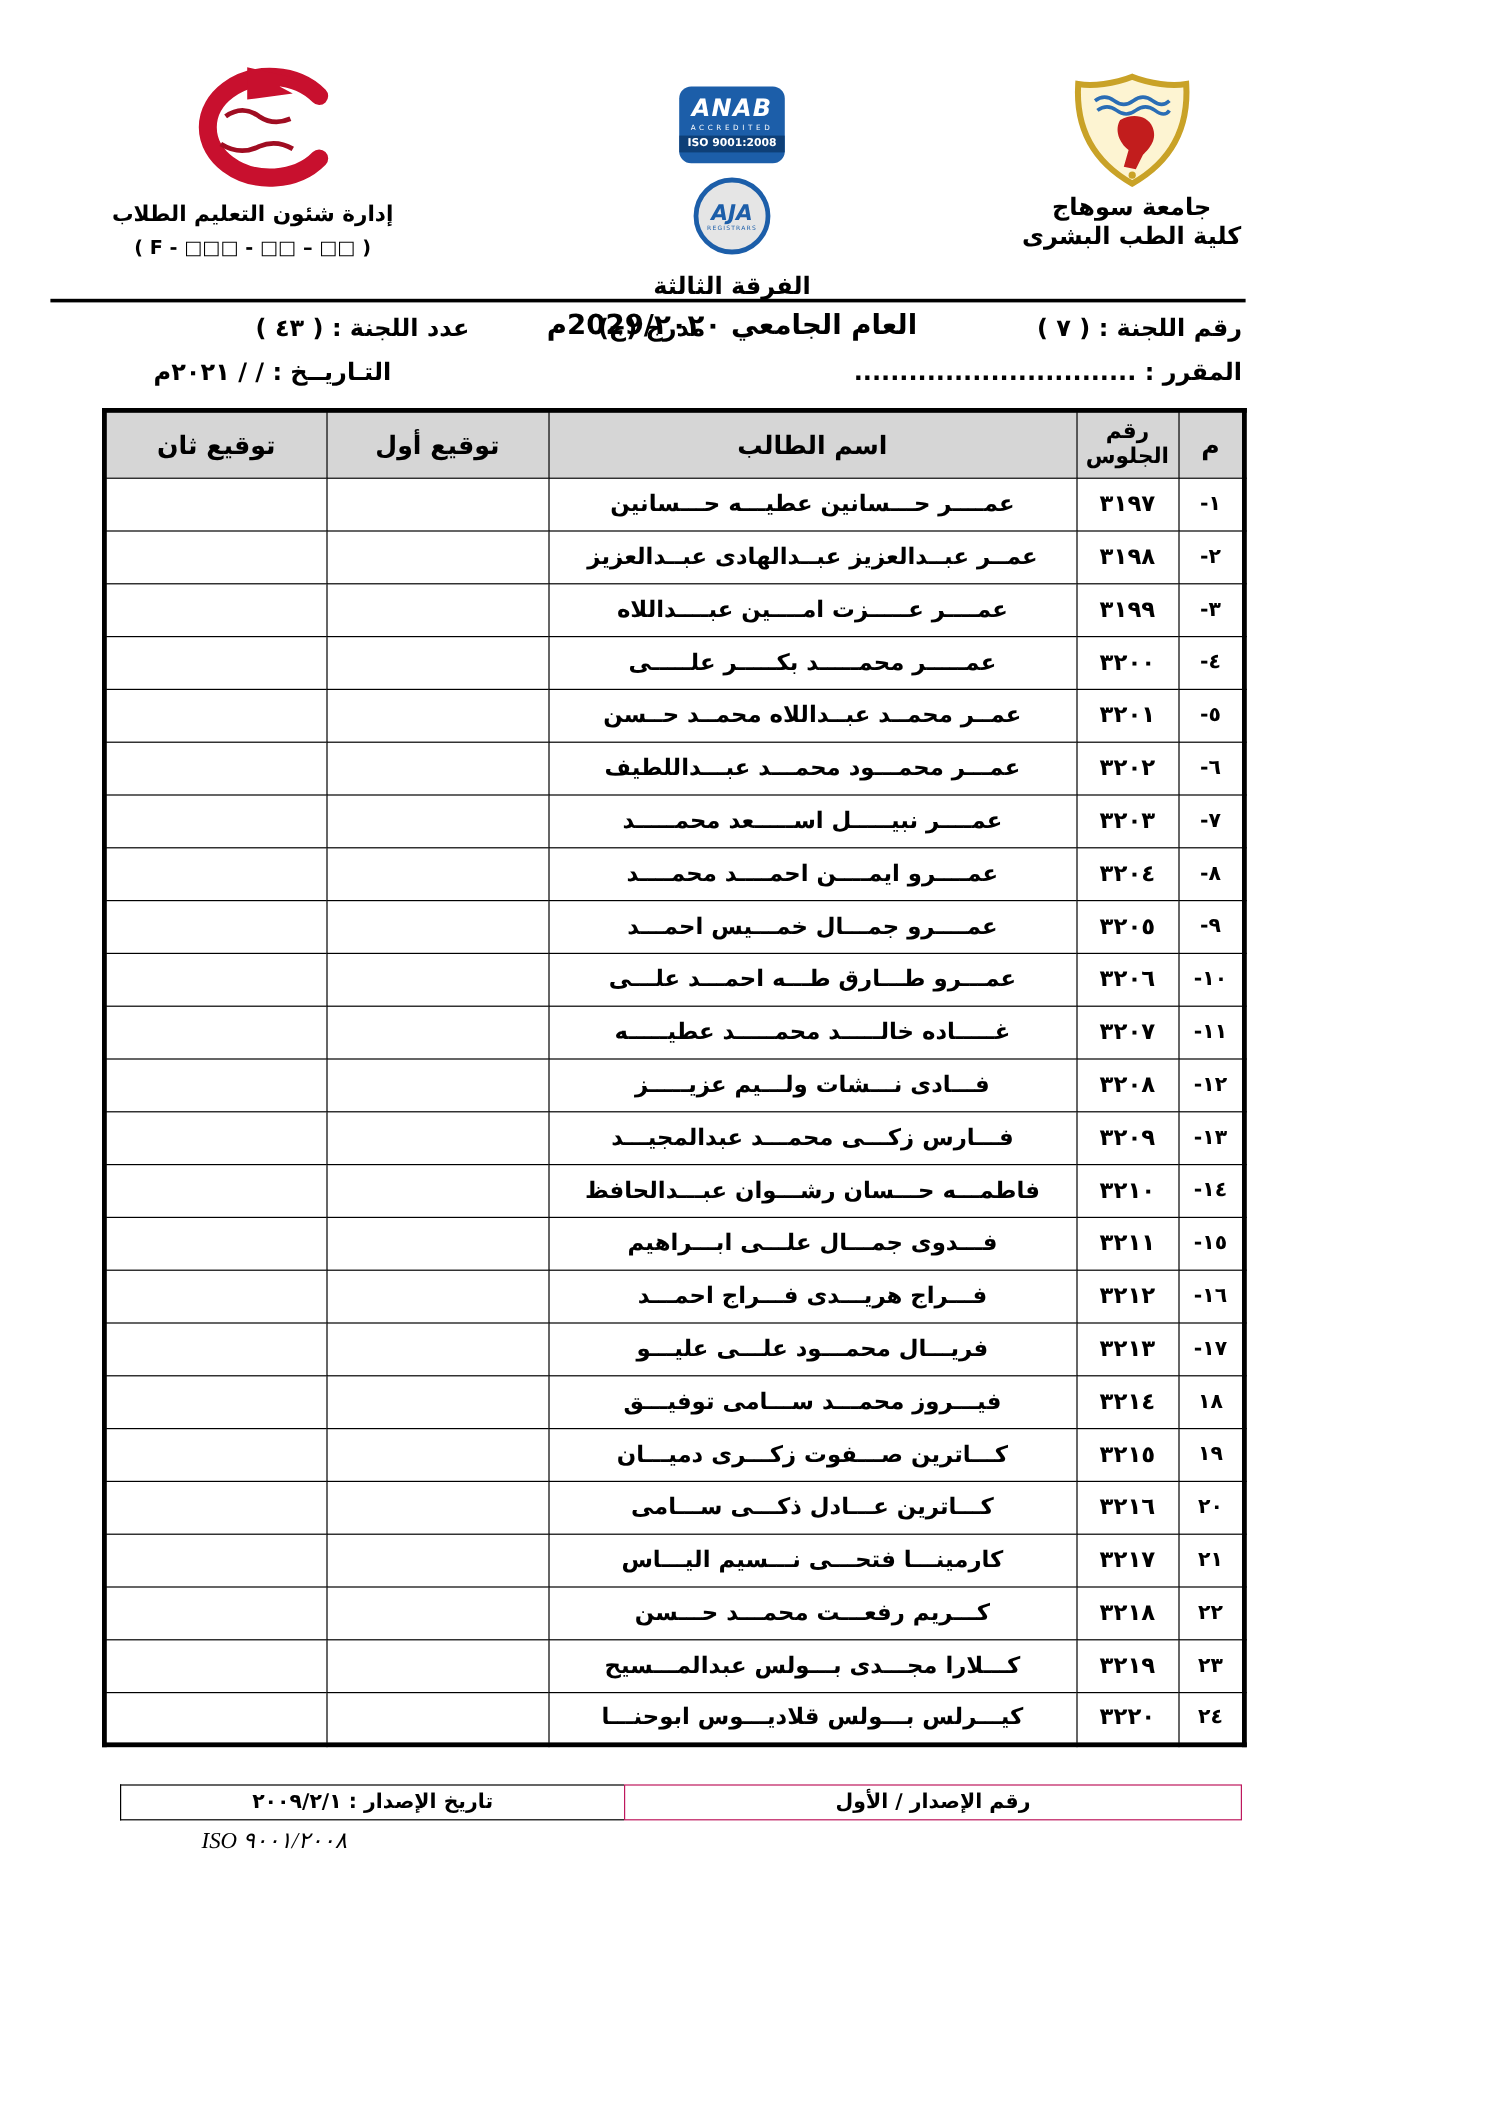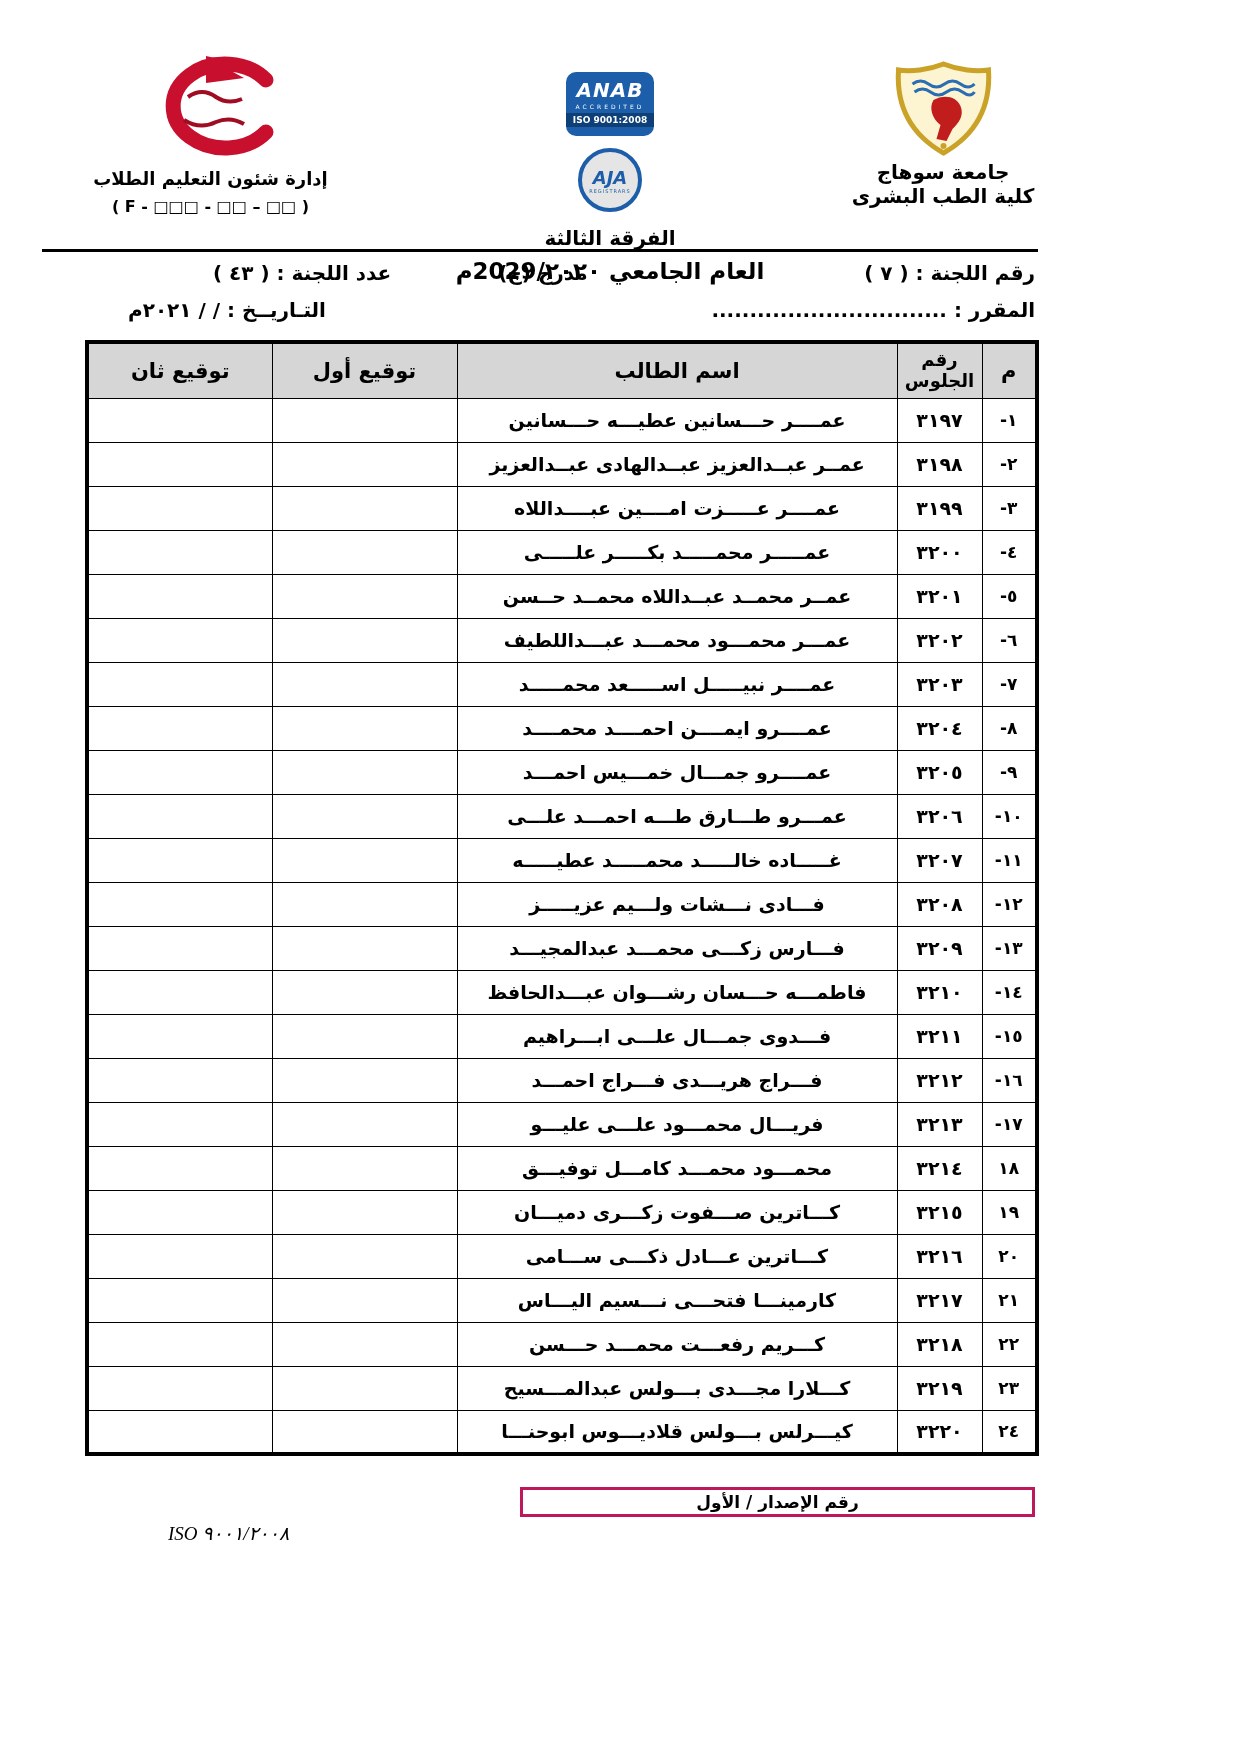--- a/index.html
+++ b/index.html
@@ -52,21 +52,21 @@
   th.h-seat { font-size:18px; line-height:1.15; }
   th.h-name, th.h-sig { font-size:21px; }
   .roster tbody td { height:44px; vertical-align:middle; }
   td.c-no { font-size:17px; font-weight:bold; text-align:center; }
   td.c-seat { font-size:19px; font-weight:bold; text-align:center; letter-spacing:5px; }
   td.c-name { font-size:19px; font-weight:bold; text-align:center; padding:0 8px;
               white-space:nowrap; overflow:hidden; }
 
   
   .foot { position:absolute; top:1487px; left:100px; width:935px; display:flex; }
-  .f-issue { width:515px; height:30px; border:3px solid #be185d; display:flex; align-items:center; justify-content:center; font-weight:bold; font-size:17px; }
+  .f-issue { width:515px; height:30px; border:1px solid #be185d; display:flex; align-items:center; justify-content:center; font-weight:bold; font-size:17px; }
   .f-date { width:420px; height:30px; border:1px solid #000; border-right:none; display:flex; align-items:center; justify-content:center; font-weight:bold; font-size:17px; }
   .iso-line { position:absolute; top:1522px; left:168px; direction:ltr;
               font-family:Liberation Serif, serif; font-style:italic; font-size:19px; }
 </style>
 </head>
 <body>
 
 <div class="page">
 
   <div class="hdr-right">
@@ -249,21 +249,21 @@
         <tr>
     <td class="c-no">١٧-</td>
     <td class="c-seat">٣٢١٣</td>
     <td class="c-name">فريـــال محمـــود علـــى عليـــو</td>
     <td class="c-sig"></td>
     <td class="c-sig"></td>
   </tr>
         <tr>
     <td class="c-no">١٨</td>
     <td class="c-seat">٣٢١٤</td>
-    <td class="c-name">محمـــود محمـــد كامـــل توفيـــق</td>
+    <td class="c-name">فيـــروز محمـــد ســـامى توفيـــق</td>
     <td class="c-sig"></td>
     <td class="c-sig"></td>
   </tr>
         <tr>
     <td class="c-no">١٩</td>
     <td class="c-seat">٣٢١٥</td>
     <td class="c-name">كـــاترين صـــفوت زكـــرى دميـــان</td>
     <td class="c-sig"></td>
     <td class="c-sig"></td>
   </tr>
@@ -300,16 +300,17 @@
     <td class="c-seat">٣٢٢٠</td>
     <td class="c-name">كيـــرلس بـــولس قلاديـــوس ابوحنـــا</td>
     <td class="c-sig"></td>
     <td class="c-sig"></td>
   </tr>
       </tbody>
   </table>
 
   <div class="foot">
     <div class="f-issue">رقم الإصدار / الأول</div>
+    <div class="f-date">تاريخ الإصدار : ٢٠٠٩/٢/١</div>
   </div>
   <div class="iso-line">ISO ٩٠٠١/٢٠٠٨</div>
 
 </div>
 
 </body></html>

